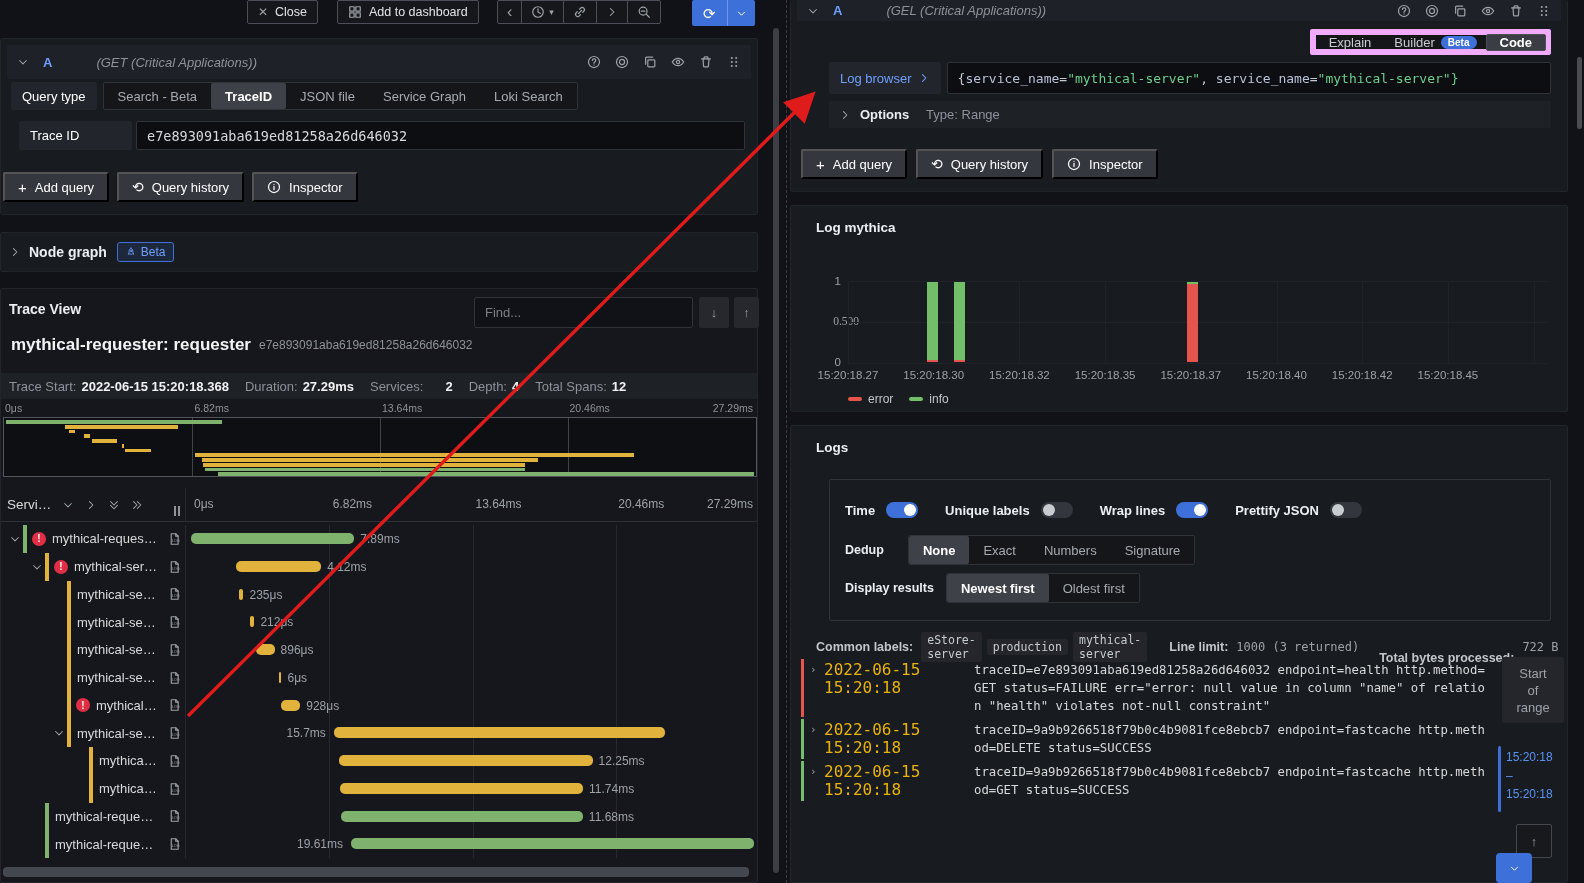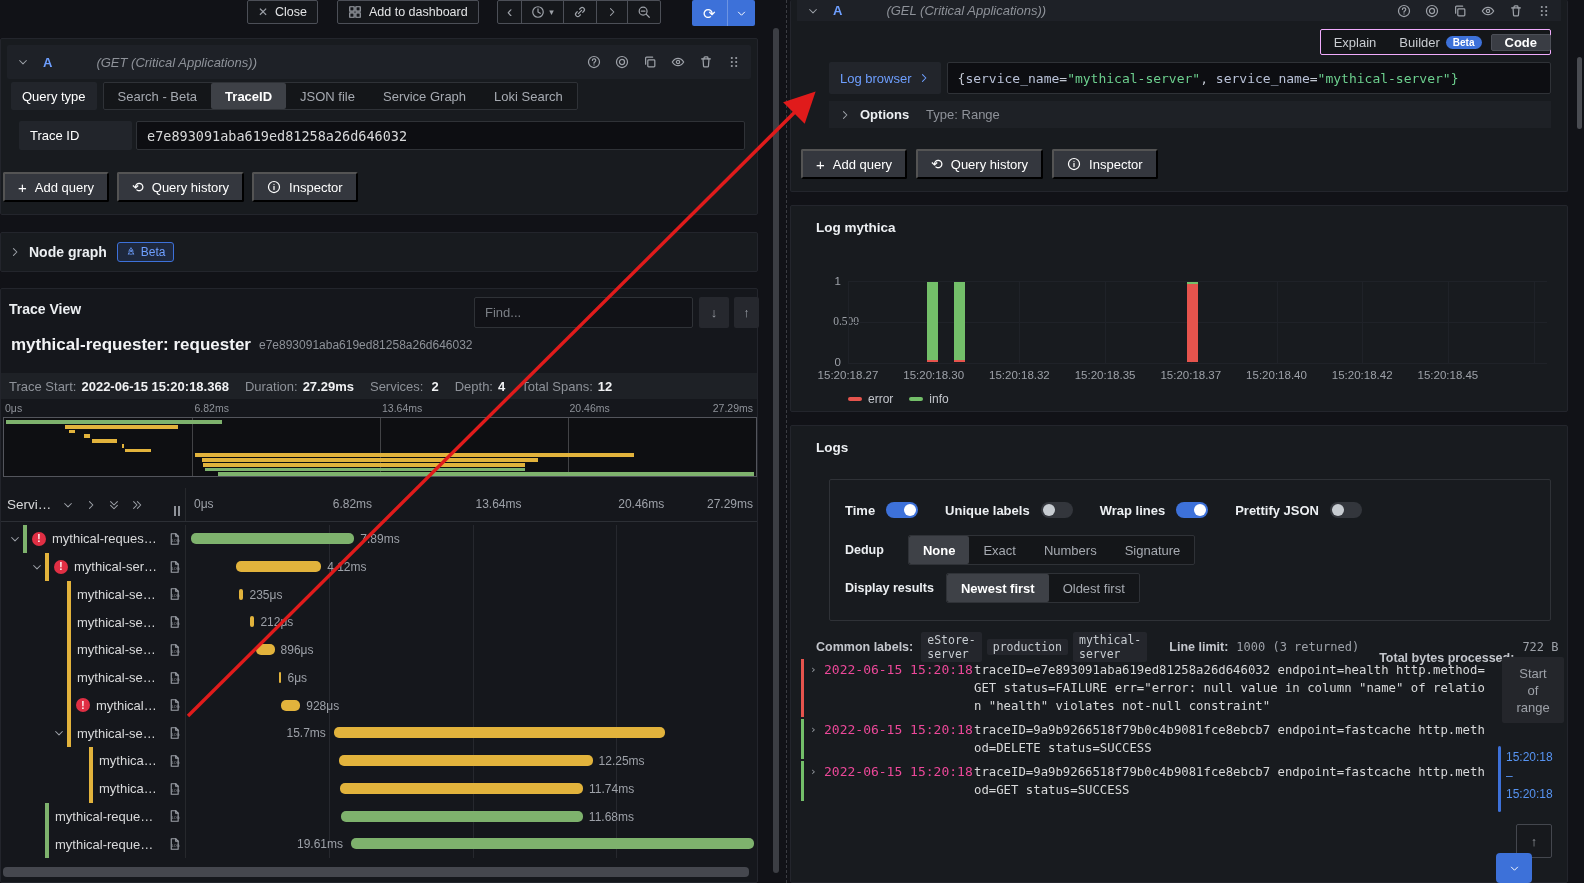--- a/index.html
+++ b/index.html
@@ -41,21 +41,21 @@
   .tgl.off{background:#33363c;}
   .tgl .knob{position:absolute;top:2px;width:12px;height:12px;border-radius:50%;}
   .tgl.on .knob{right:2px;background:#fff;}
   .tgl.off .knob{left:2px;background:#c7ccd1;}
   .tlabel{font-size:13px;font-weight:700;color:#eceff2;white-space:nowrap;}
   .metalabel{font-size:12.5px;font-weight:700;color:#c3c6cc;white-space:nowrap;}
   .metachip{background:#24262c;color:#c7ccd1;font-size:11.5px;padding:1px 6px;border-radius:2px;font-family:"DejaVu Sans Mono","Liberation Mono",monospace;}
   .metaval{color:#9da1a8;font-size:12px;font-family:"DejaVu Sans Mono","Liberation Mono",monospace;white-space:nowrap;}
   .logrow{display:flex;align-items:flex-start;padding:2px 0 2px 6px;margin-bottom:2px;}
   .logrow .chev{width:14px;color:#9da1a8;font-size:11px;line-height:18px;flex:none;}
-  .logrow .ltime{width:150px;flex:none;font-size:13px;line-height:18px;color:#ec4899;}
+  .logrow .ltime{width:150px;flex:none;font-size:16px;line-height:18px;color:#eab308;}
   .logrow .lmsg{width:512px;flex:none;font-size:12.3px;line-height:18px;color:#d8d9da;word-break:break-all;}
   .errbadge{width:14px;height:14px;border-radius:50%;background:#e02f44;color:#fff;font-weight:700;font-size:10px;
      display:inline-flex;align-items:center;justify-content:center;flex:none;}
   .srow{display:flex;align-items:stretch;}
   .sname{width:185px;flex:none;display:flex;align-items:center;border-right:1px solid #26282c;box-sizing:border-box;position:relative;}
   .stl{flex:1;position:relative;}
   .sbar{position:absolute;height:11px;top:8px;border-radius:5px;}
   .sdur{position:absolute;top:7px;font-size:12px;color:#9da1a8;white-space:nowrap;}
   .spanname{font-size:13px;color:#d8d9da;white-space:nowrap;overflow:hidden;margin-left:6px;}
   .colorbar{width:4px;align-self:stretch;flex:none;}
@@ -289,21 +289,21 @@
 
     <div id="trace-summary" class="abs flex" style="left:0;top:84px;right:0;height:26px;background:#1e2126;padding-left:8px;gap:16px;font-size:13px;">
         <span class="flex" style="gap: 5px;">
           <span style="color: rgb(142, 146, 153);">Trace Start:</span>
           <span style="color: rgb(240, 241, 243); font-weight: 700;">2022-06-15 15:20:18.368</span>
         </span>
         <span class="flex" style="gap: 5px;">
           <span style="color: rgb(142, 146, 153); text-align: center;">Duration:</span>
           <span style="color: rgb(240, 241, 243); font-weight: 700;">27.29ms</span>
         </span>
-        <span class="flex" style="gap: 8px;">
+        <span class="flex" style="gap: 22px;">
           <span style="color: rgb(142, 146, 153);">Services:</span>
           <span style="color: rgb(240, 241, 243); font-weight: 700;">2</span>
         </span>
         <span class="flex" style="gap: 5px;">
           <span style="color: rgb(142, 146, 153);">Depth:</span>
           <span style="color: rgb(240, 241, 243); font-weight: 700;">4</span>
         </span>
         <span class="flex" style="gap: 5px;">
           <span style="color: rgb(142, 146, 153);">Total Spans:</span>
           <span style="color: rgb(240, 241, 243); font-weight: 700;">12</span>
@@ -666,21 +666,21 @@
                 <circle cx="10.5" cy="3.5" r="1.2"></circle>
                 <circle cx="5.5" cy="8" r="1.2"></circle>
                 <circle cx="10.5" cy="8" r="1.2"></circle>
                 <circle cx="5.5" cy="12.5" r="1.2"></circle>
                 <circle cx="10.5" cy="12.5" r="1.2"></circle>
               </g>
             </svg>
           </span>
         </span>
     </div>
-    <div class="abs flex" style="right:16px;top:29px;height:26px;border:1px solid #f0abfc;border-radius:2px;background:#141619;">
+    <div class="abs flex" style="right:16px;top:29px;height:26px;border:6px solid #f0abfc;border-radius:2px;background:#141619;">
       <span style="padding:0 13px;font-size:13px;color:#c9ccd1;">Explain</span>
       <span class="flex" style="padding:0 10px;font-size:13px;color:#c9ccd1;gap:6px;">
         <span>Builder</span>
         <span style="background:#3d71d9;color:#fff;font-size:10px;font-weight:700;border-radius:8px;padding:1px 7px;">Beta</span>
       </span>
       <span style="padding:0 13px;font-size:13px;color:#fff;font-weight:700;background:#3a3d44;border:1px solid #4c4f57;border-radius:2px;margin:-1px;display:flex;align-items:center;">Code</span>
     </div>
     <div class="abs flex" style="left:38px;top:62px;right:16px;height:32px;">
       <span class="chip" style="height:32px;color:#6e9fff;font-size:13px;gap:6px;">
         <span>Log browser</span>

